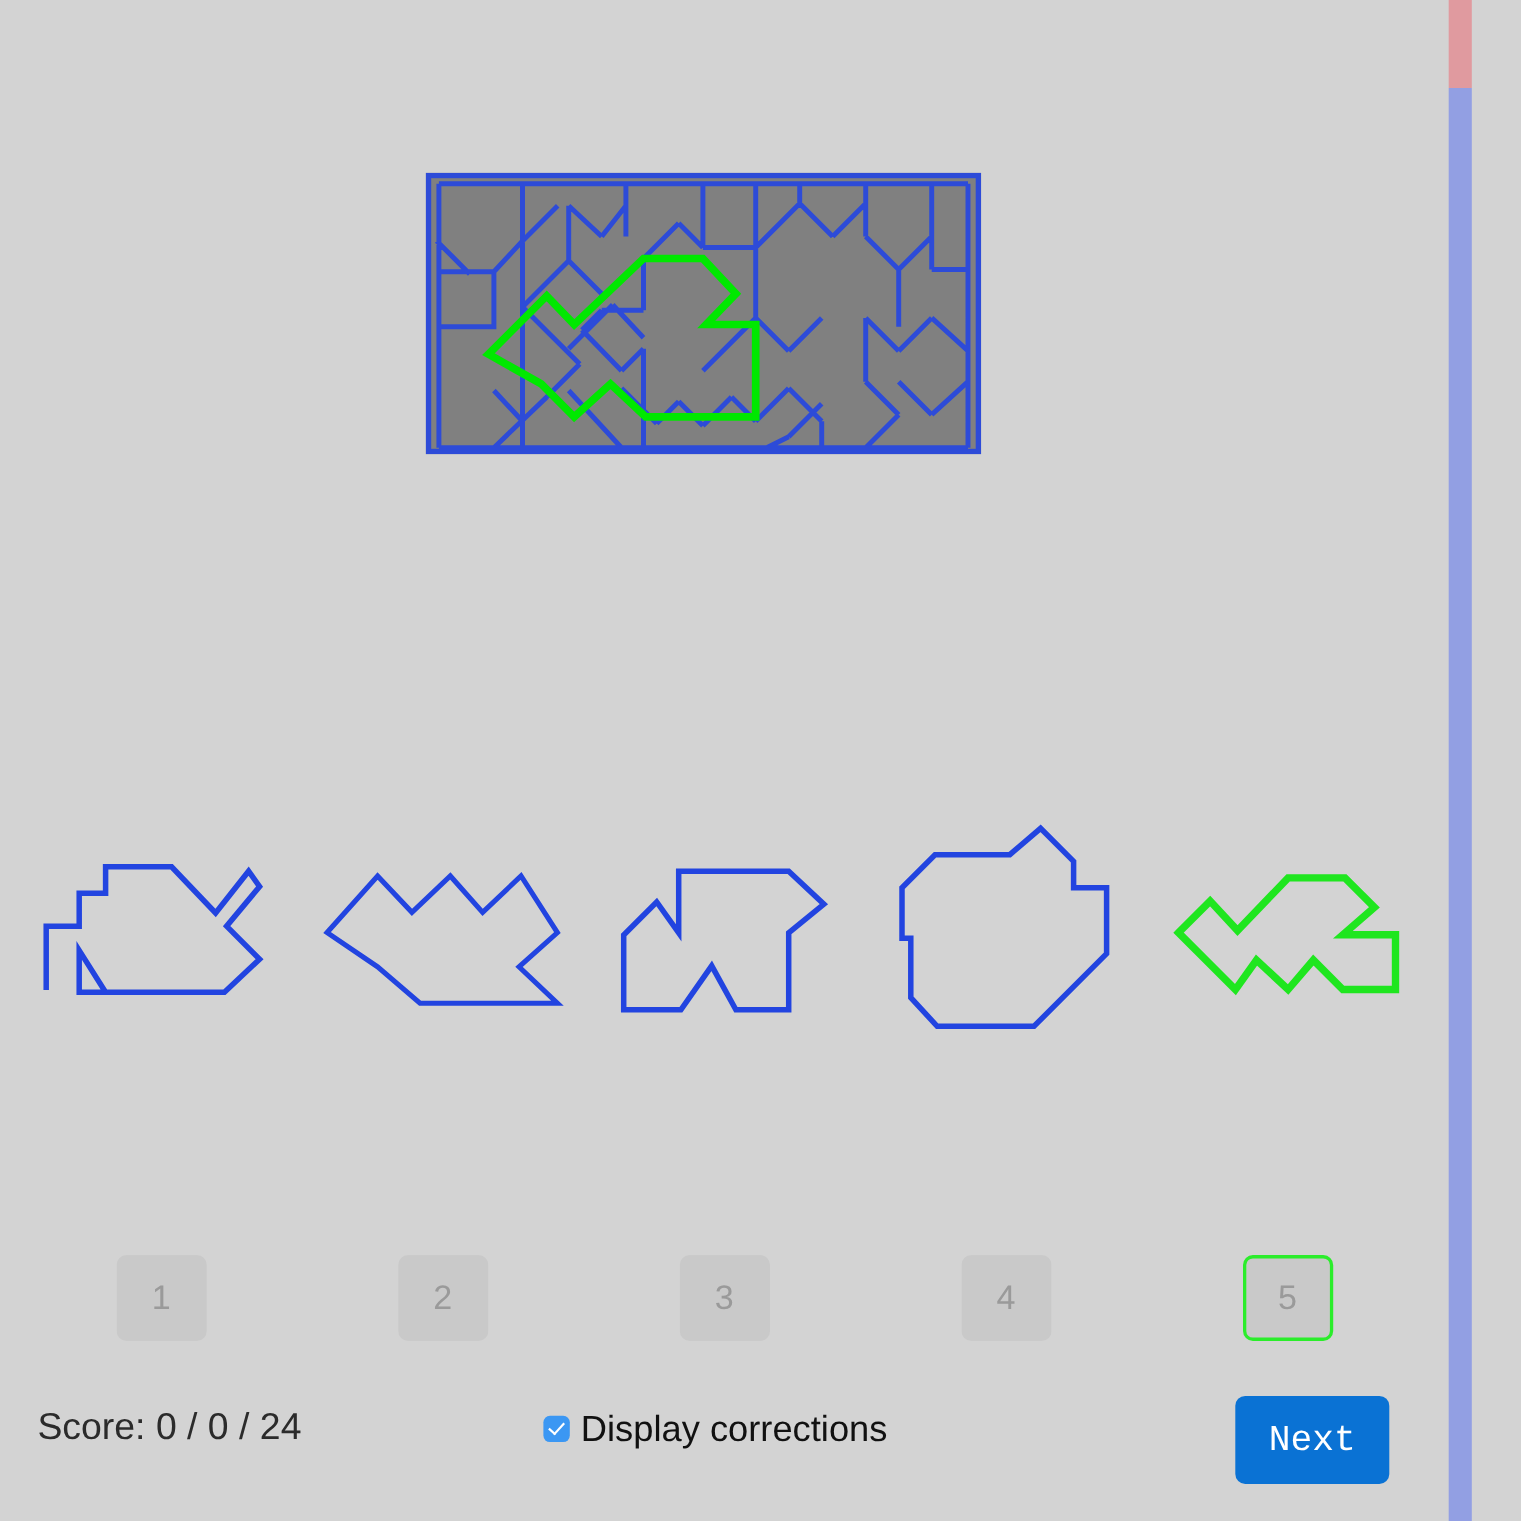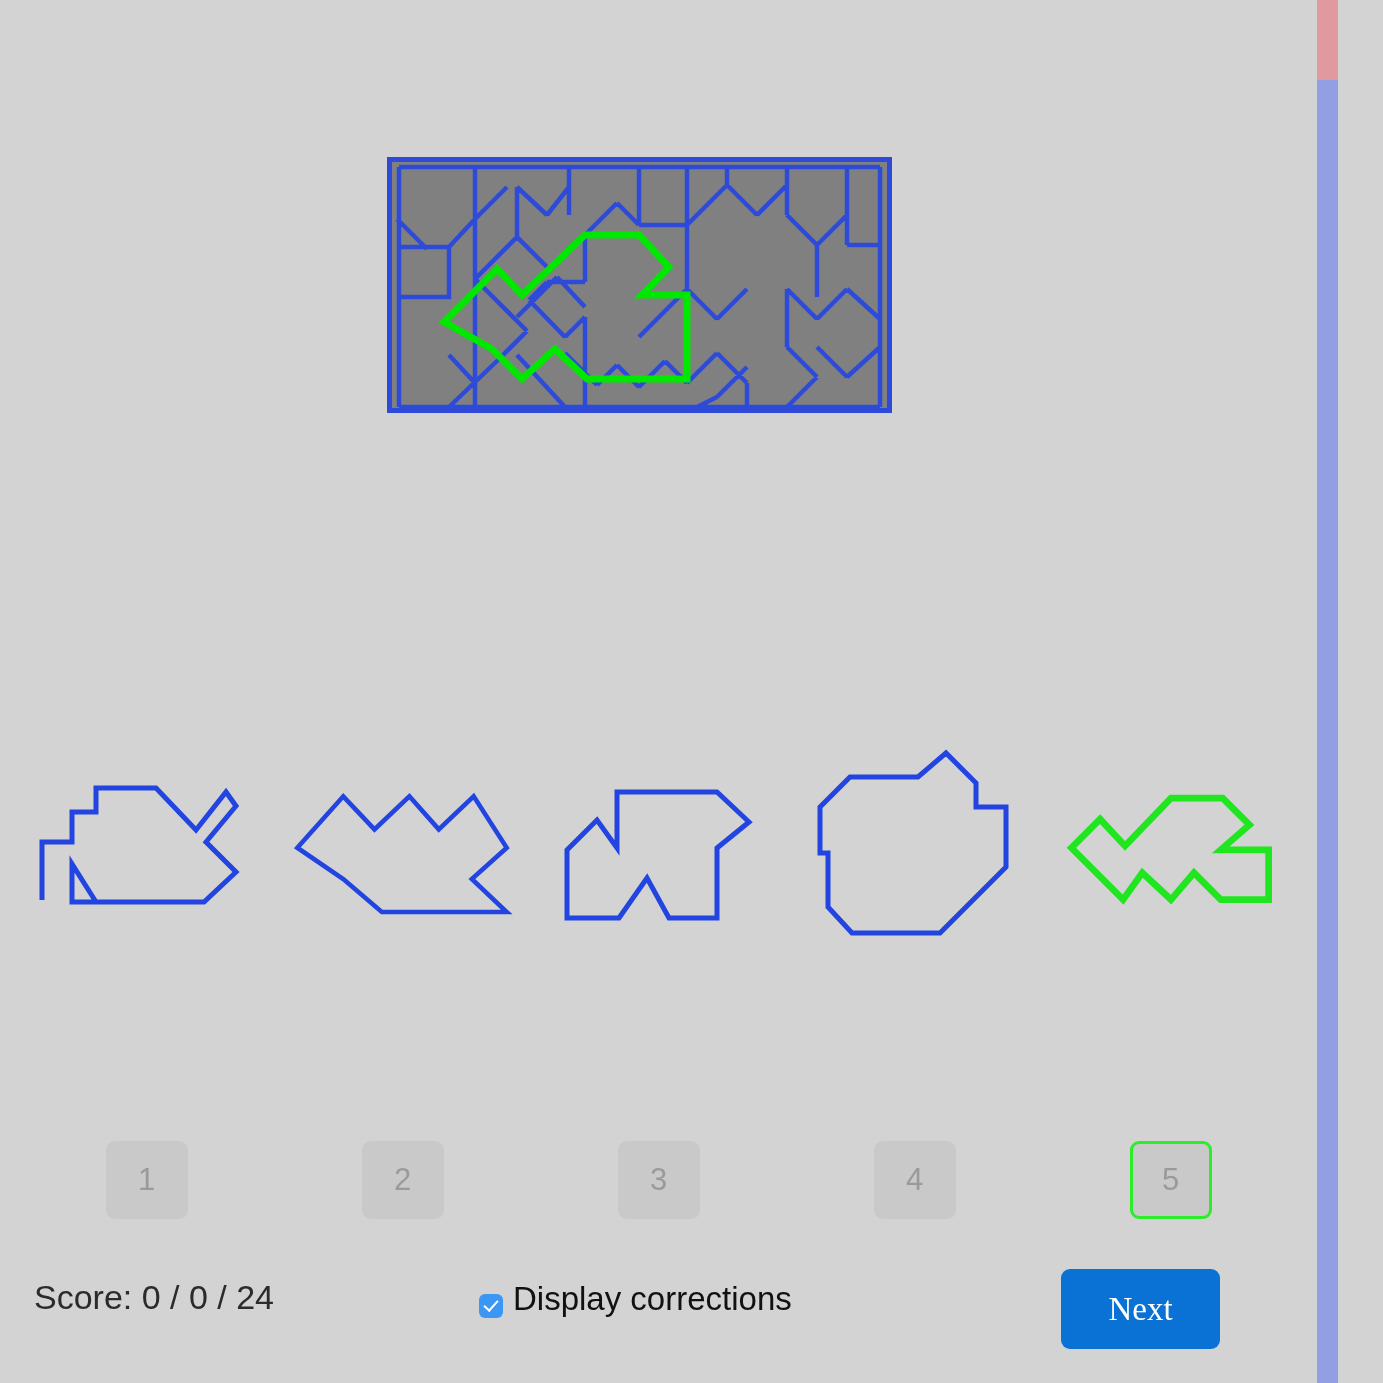--- a/index.html
+++ b/index.html
@@ -127,24 +127,24 @@
   #score-text {
     position: absolute;
     left: 18px;
     top: 16px;
     font-size: 34px;
     color: #2b2b2b;
     white-space: nowrap;
   }
   #corrections-group {
     position: absolute;
-    left: 463px;
+    left: 478px;
     top: 18px;
     display: flex;
-    align-items: flex-end;
+    align-items: center;
     gap: 10px;
   }
   #corrections-checkbox {
     width: 24px;
     height: 24px;
     border-radius: 6px;
     background: #3b97f3;
     position: relative;
     cursor: pointer;
     flex: none;
@@ -161,30 +161,30 @@
     transform: rotate(42deg);
   }
   #corrections-label {
     font-size: 33px;
     color: #111111;
     white-space: nowrap;
     cursor: pointer;
   }
   #next-button {
     position: absolute;
-    left: 1045px;
+    left: 1107px;
     top: 7px;
-    width: 159px;
+    width: 140px;
     height: 80px;
     background: #0a72d4;
     border: none;
     border-radius: 9px;
     color: #ffffff;
     font-size: 33px;
-    font-family: Liberation Serif, serif;
+    font-family: Liberation Mono, monospace;
     cursor: pointer;
   }
 </style>
 </head>
 <body>
 
 <div id="scrollbar-track">
   <div id="scrollbar-progress-red"></div>
   <div id="scrollbar-progress-blue"></div>
 </div>

